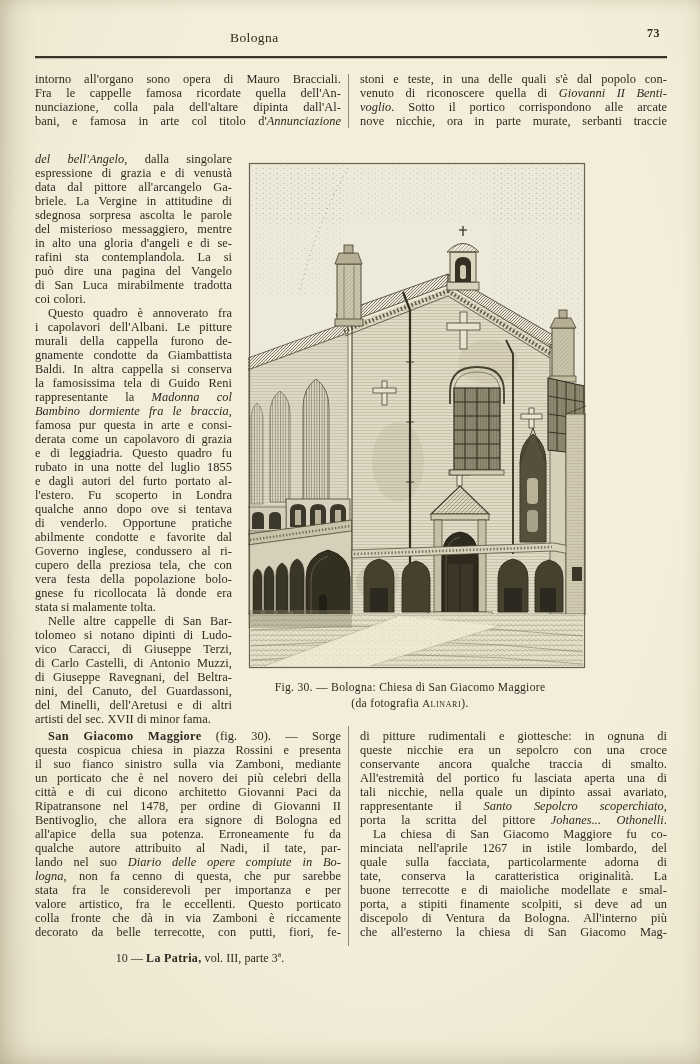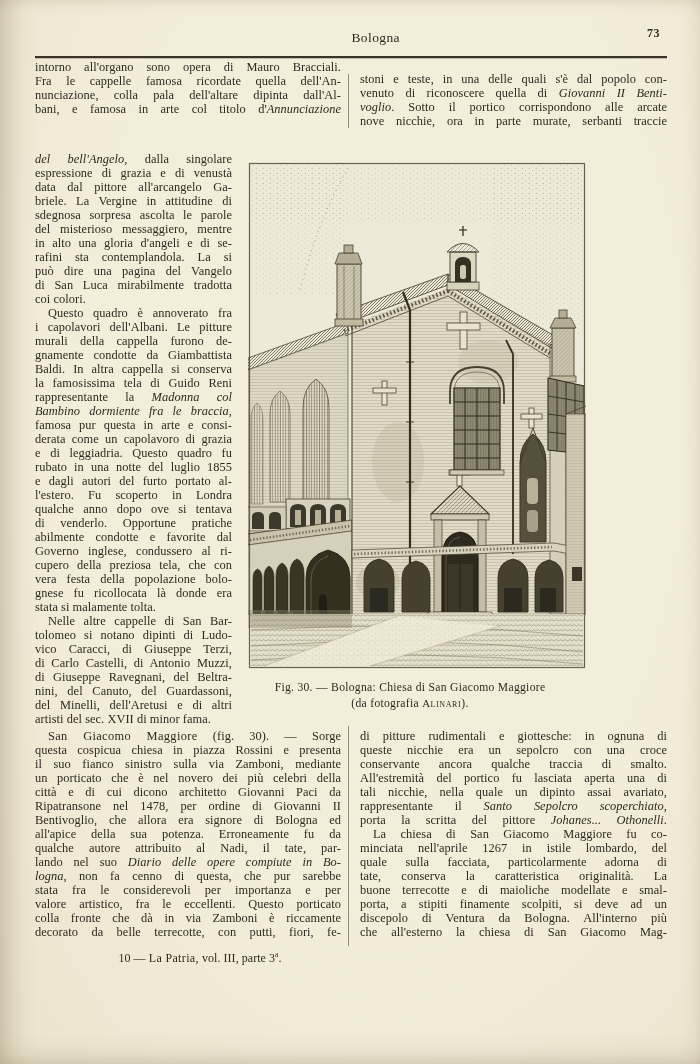--- a/index.html
+++ b/index.html
@@ -9,37 +9,37 @@
     background:radial-gradient(ellipse at 55% 38%, #f3eeda 55%, #eae4cc 100%);
     color:#2e2a21;
   }
   .vignette{position:absolute;inset:0;pointer-events:none;
     box-shadow:inset 22px 0 30px -16px rgba(88,72,38,.28),
                inset -12px 0 24px -16px rgba(88,72,38,.16),
                inset 0 -18px 30px -18px rgba(88,72,38,.22),
                inset 0 10px 22px -18px rgba(88,72,38,.14);}
   .abs{position:absolute;}
   
-  .running-title{left:230px;top:30px;width:170px;text-align:right;
+  .running-title{left:230px;top:30px;width:170px;text-align:left;
     font-size:13.5px;letter-spacing:.4px;}
   .page-number{left:560px;top:26px;width:100px;text-align:right;
     font-size:12px;font-weight:600;letter-spacing:.5px;}
   .head-rule{left:35px;top:56px;width:632px;height:2px;background:#3a3428;
     box-shadow:0 1px 0 rgba(58,52,40,.25);}
   
   .tblock{font-size:12.4px;line-height:14px;letter-spacing:.05px;}
   .tl{text-align:justify;text-align-last:justify;text-justify:inter-word;white-space:normal;}
   .tl-end{text-align-last:left;}
   .st-n{}
   .st-i{font-style:italic;margin-top:45px;}
-  .st-b{font-weight:normal;letter-spacing:.35px;}
+  .st-b{font-weight:bold;letter-spacing:.35px;}
   .st-sc{font-variant:small-caps;letter-spacing:.6px;font-size:.94em;}
   .st-d{display:inline-block;width:13px;}
   .st-sup{vertical-align:super;font-size:.62em;}
-  .block-left-top{left:35px;top:60px;width:306px;}
+  .block-left-top{left:35px;top:72px;width:306px;}
   .block-left-narrow{left:35px;top:152px;width:197px;}
   .block-right-top{left:360px;top:72px;width:307px;}
   .block-left-bottom{left:35px;top:729px;width:306px;}
   .block-right-bottom{left:360px;top:729px;width:307px;}
   .caption{left:241px;top:681px;width:338px;font-size:11.6px;line-height:14.5px;letter-spacing:.3px;}
   .caption .tl{text-align:center;text-align-last:center;}
   .footerline{left:50px;top:948px;width:300px;font-size:12px;}
   .footerline .tl{text-align-last:center;}
   .col-divider{width:1px;background:#423c2e;opacity:.55;left:348px;}
   .divider-top{top:74px;height:54px;}

